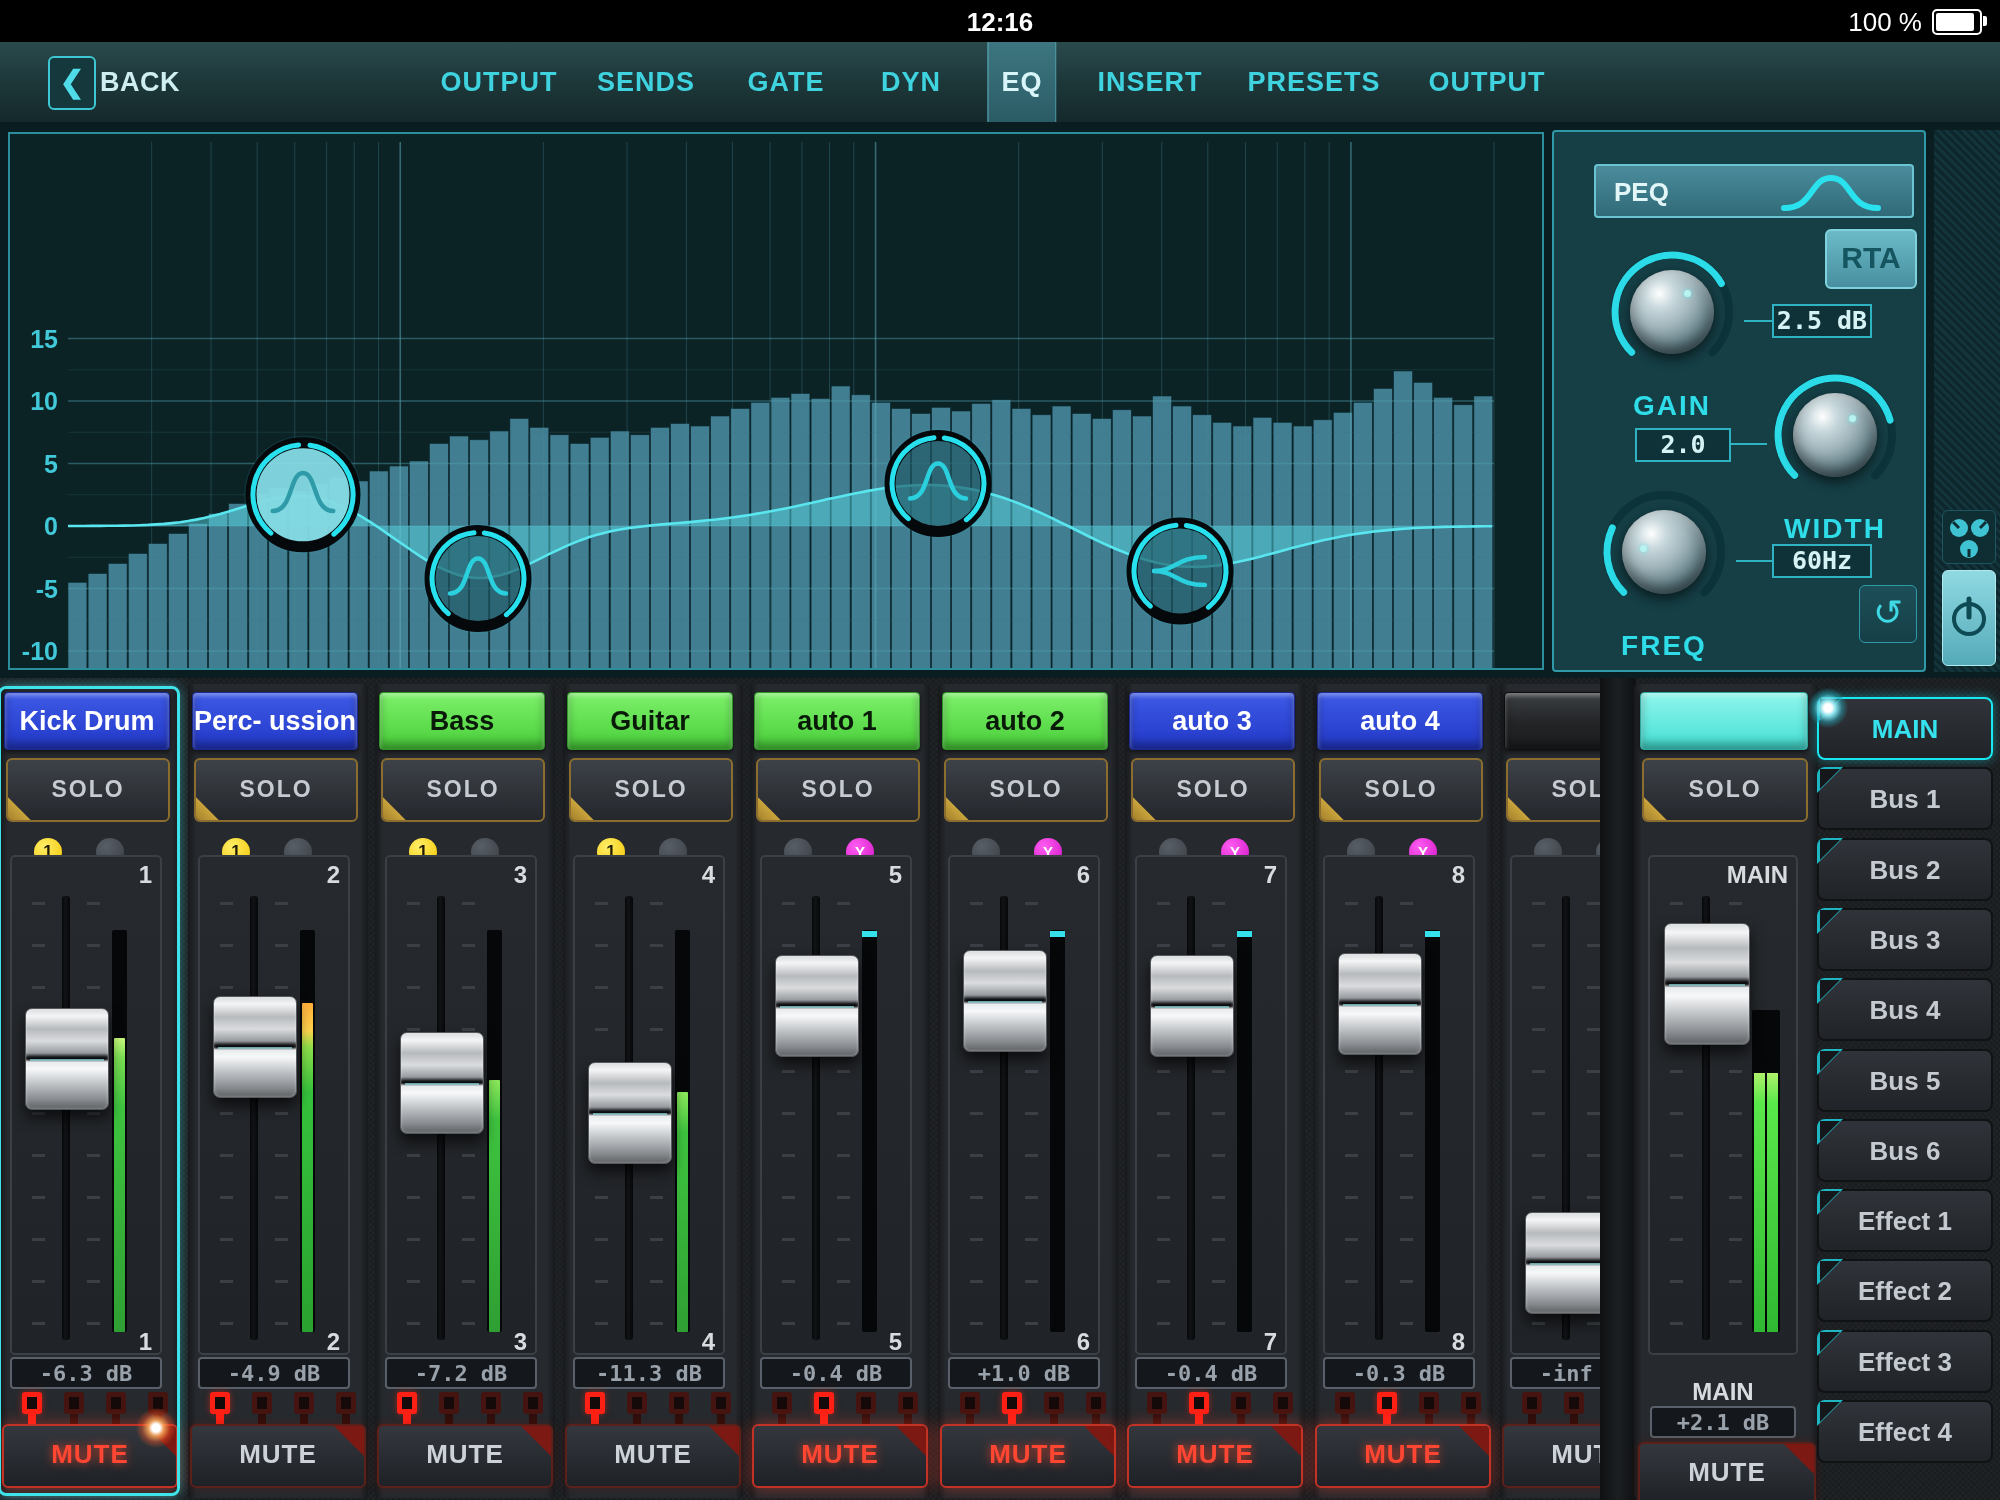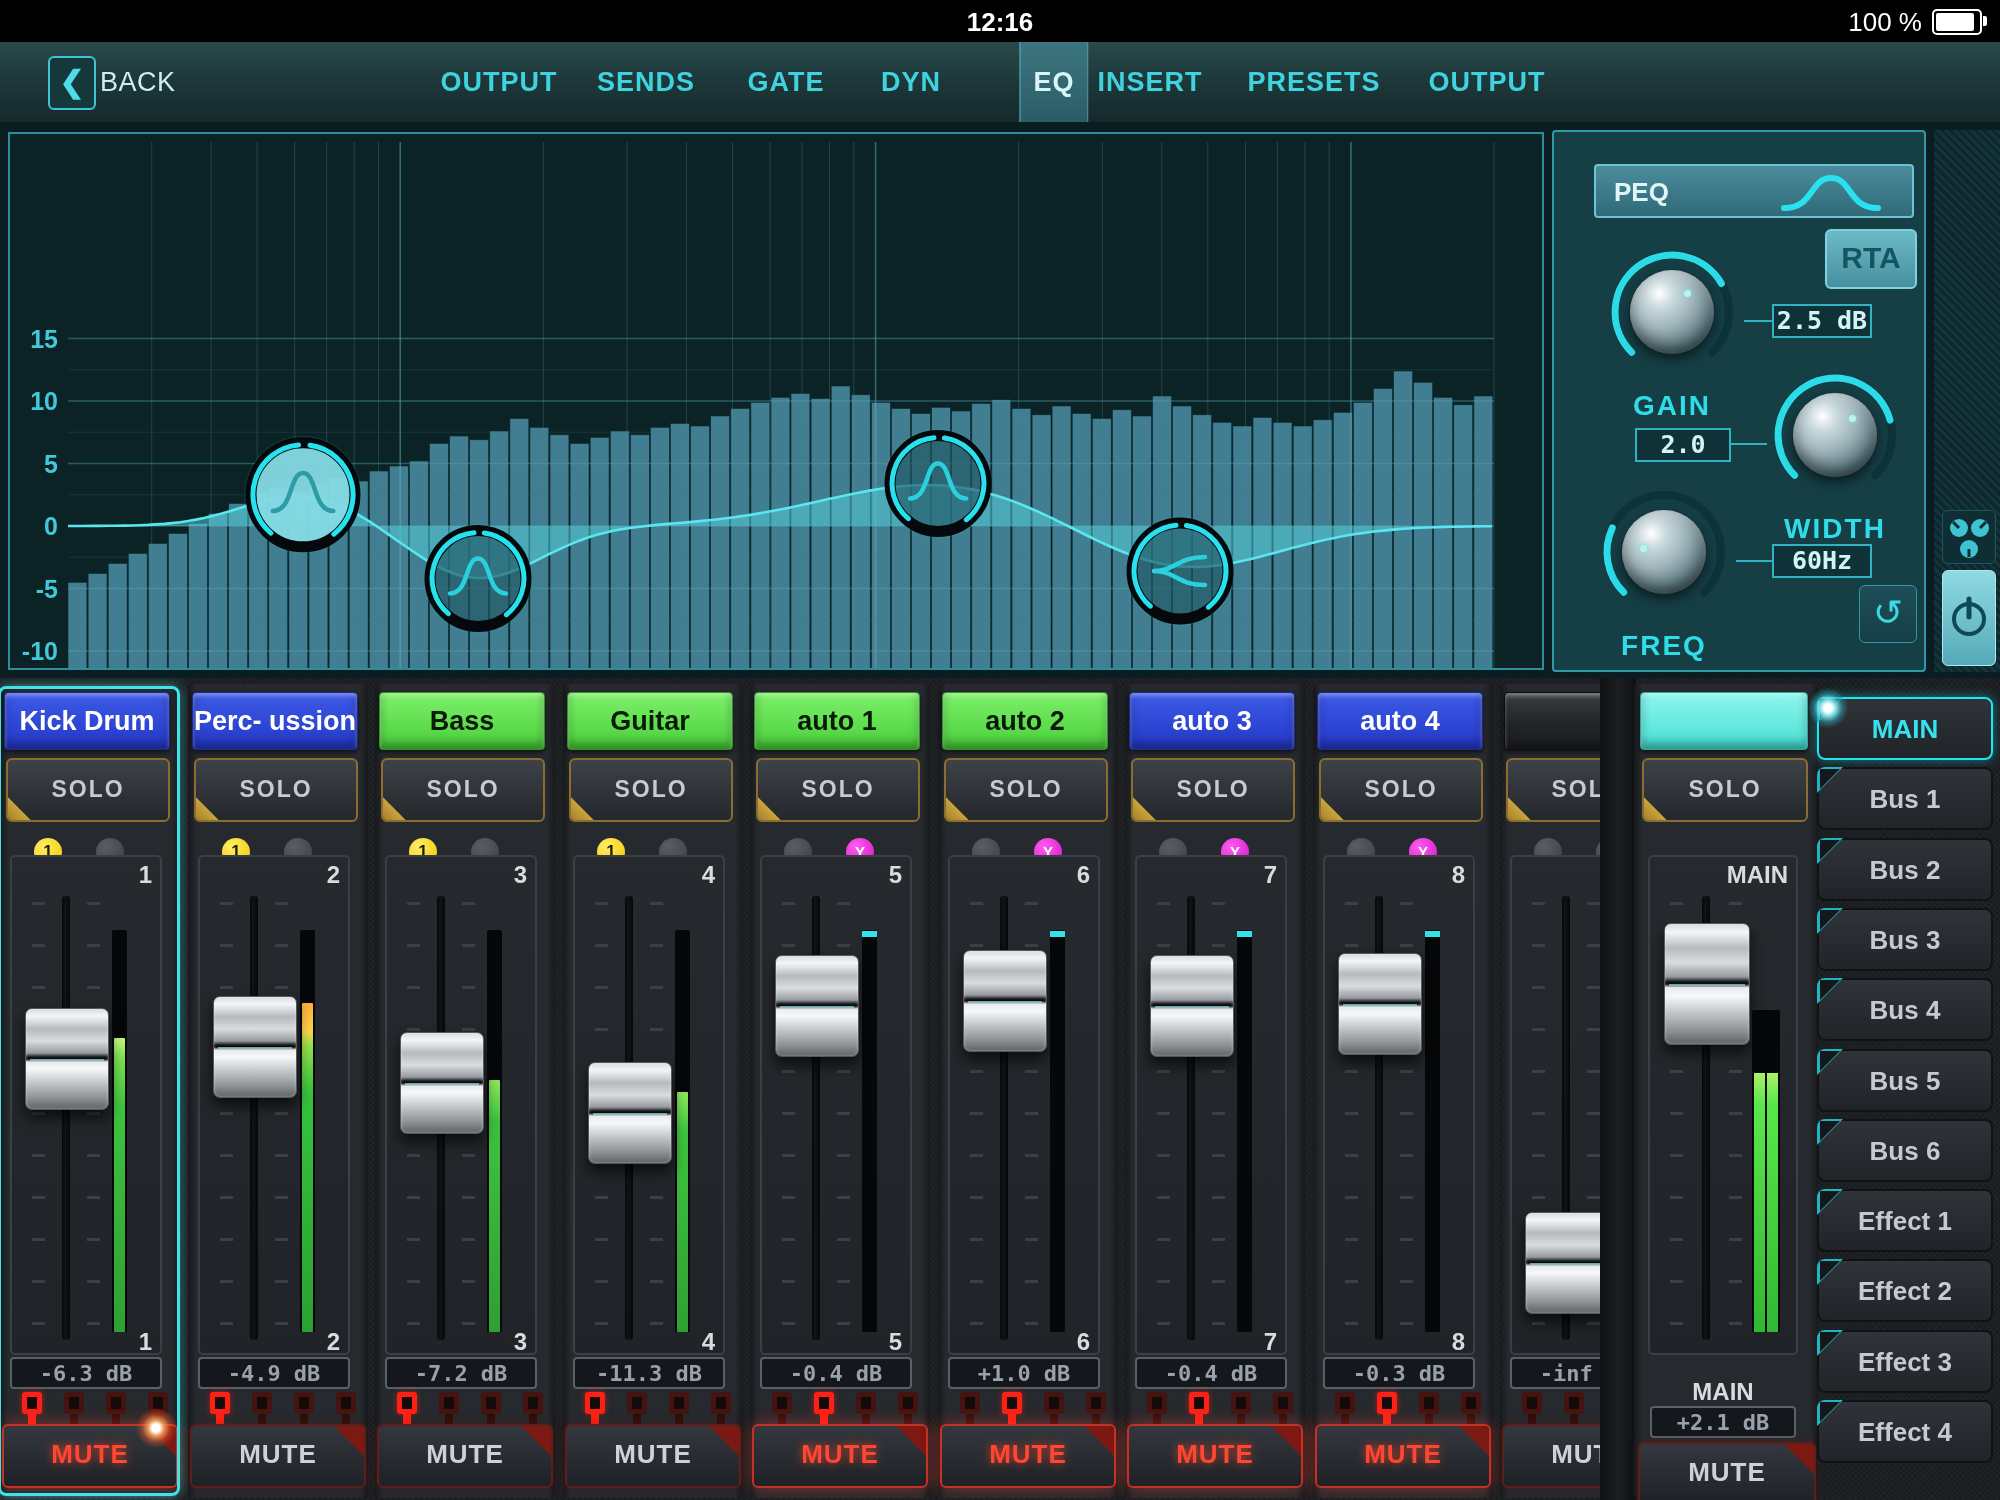--- a/index.html
+++ b/index.html
@@ -14,25 +14,25 @@
   #batt-icon .fill{position:absolute;left:2px;top:2px;bottom:2px;width:38px;background:#fff;border-radius:2px;}
   #batt-icon .nub{position:absolute;right:-7px;top:5px;width:4px;height:10px;background:#fff;border-radius:0 2px 2px 0;}
   
   #navbar{left:0;top:42px;width:2000px;height:80px;
     background:linear-gradient(180deg,#2a4a4c 0%,#1e393b 45%,#15292b 100%);
     border-bottom:2px solid #0a1516;}
   #back-btn{left:48px;top:14px;width:140px;height:52px;color:#cfeef2;cursor:pointer;}
   #back-chev{position:absolute;left:0;top:0;width:44px;height:50px;border:2px solid #3fc6d4;
     border-radius:6px;background:#14383c;color:#4fdbe8;font-size:30px;font-weight:bold;
     text-align:center;line-height:48px;}
-  #back-label{position:absolute;left:52px;top:11px;font-size:27px;font-weight:normal;letter-spacing:.5px;}
+  #back-label{position:absolute;left:52px;top:11px;font-size:27px;font-weight:bold;letter-spacing:.5px;}
   .navtab{top:0;height:80px;color:#3fd3e0;font-size:27px;font-weight:bold;letter-spacing:1px;
     line-height:80px;transform:translateX(-50%);cursor:pointer;padding:0 14px;}
   .navtab.active{background:linear-gradient(180deg,#3d7680,#2b5c66);
-    box-shadow:inset 1px 0 0 #59aebb,inset -1px 0 0 #59aebb;color:#d8f6f9;margin-left:32px;}
+    box-shadow:inset 1px 0 0 #59aebb,inset -1px 0 0 #59aebb;color:#d8f6f9;}
   #advanced-btn{left:1802px;top:5px;width:186px;height:70px;
     background:linear-gradient(180deg,#417f8e 0%,#2f6473 100%);
     border:1px solid #5fb9c8;border-radius:3px;color:#47e0ec;font-size:26px;font-weight:bold;
     text-align:center;line-height:70px;letter-spacing:1px;cursor:pointer;}
   
   #eq-section{left:0;top:122px;width:2000px;height:556px;background:#0a1e21;}
   #eq-graph-box{left:8px;top:10px;width:1536px;height:538px;border:2px solid #2c8d9b;
     background:#0c2326;box-sizing:border-box;}
   #eq-plot{position:absolute;left:0;top:0;}
   

